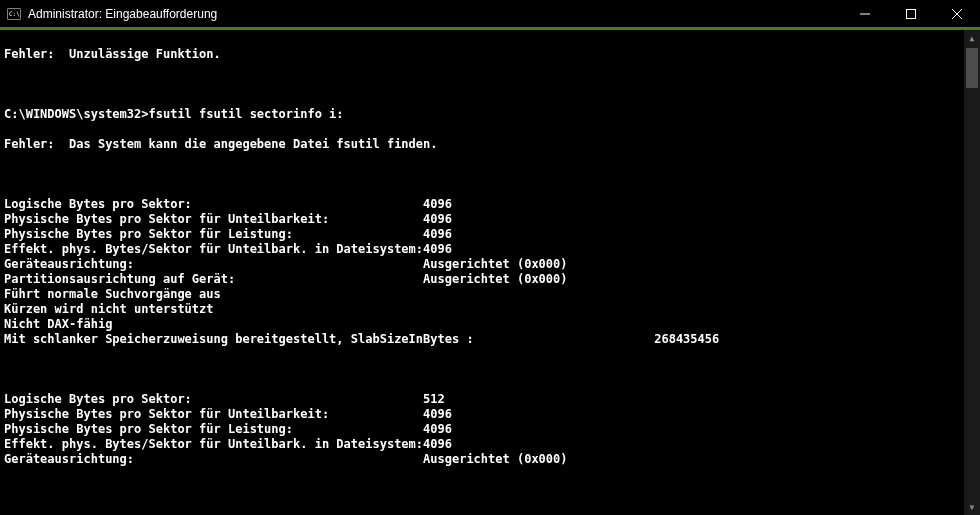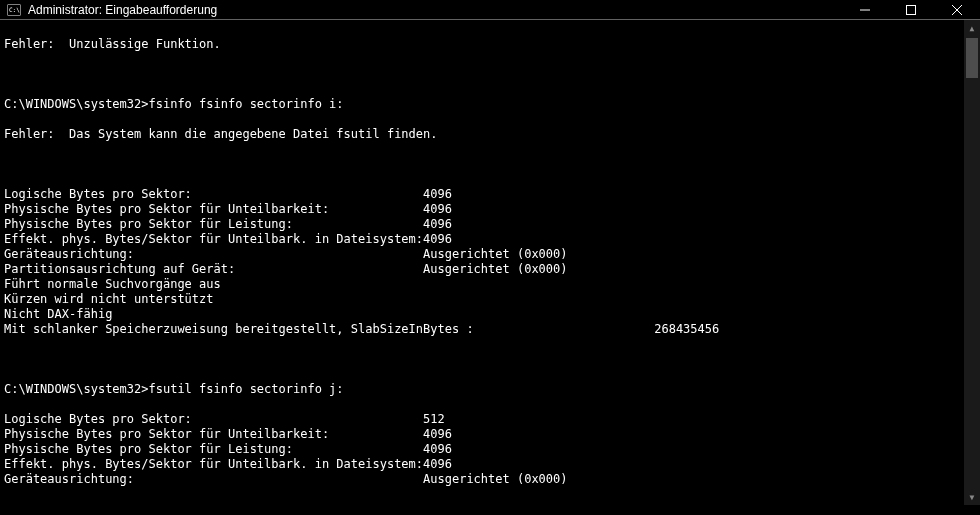--- a/index.html
+++ b/index.html
@@ -5,26 +5,26 @@
     * { margin: 0; padding: 0; box-sizing: border-box; }
     body {
       width: 980px;
       height: 515px;
       background: #000;
       font-family: Consolas, monospace;
       font-size: 12px;
       overflow: hidden;
     }
     .titlebar {
-      height: 20px;
+      height: 30px;
       background: #000;
       display: flex;
       align-items: center;
       color: #fff;
-      border-bottom: 1px solid #4d7c0f;
+      border-bottom: 3px solid #4d7c0f;
     }
     .titlebar-icon {
       width: 16px;
       height: 16px;
       margin-left: 6px;
       margin-right: 6px;
       display: flex;
       align-items: center;
       justify-content: center;
     }
@@ -78,21 +78,21 @@
       width: 16px;
       height: 16px;
       display: flex;
       align-items: center;
       justify-content: center;
       color: #888;
       font-size: 8px;
     }
     .scrollbar-arrow.up { top: 0; }
     .scrollbar-arrow.down { bottom: 0; }
-    .line { display: block; }
+    .line { display: block; font-weight: bold; }
   </style>
 </head>
 <body>
 
 <div class="titlebar">
   <span class="titlebar-icon">
     <svg width="14" height="12" viewBox="0 0 14 12">
       <rect x="0" y="0" width="14" height="12" fill="#fff" stroke="#000"></rect>
       <rect x="1" y="1" width="12" height="10" fill="#000"></rect>
       <text x="2" y="8" font-size="6" fill="#fff" font-family="monospace">C:\</text>
@@ -115,26 +115,25 @@
           <line x1="0" y1="0" x2="10" y2="10" stroke="#fff" stroke-width="1"></line>
           <line x1="10" y1="0" x2="0" y2="10" stroke="#fff" stroke-width="1"></line>
         </svg>
     </div>
   </div>
 </div>
 
 <div class="terminal">
 <span class="line">Fehler:  Unzulässige Funktion.</span>
 <span class="line"> </span>
-<span class="line"><span>C:\WINDOWS\system32&gt;</span><span>fsinfo fsinfo sectorinfo i:</span></span>
+<span class="line"><span>C:\WINDOWS\system32&gt;</span><span>fsutil fsutil sectorinfo i:</span></span>
 <span class="line">Fehler:  Das System kann die angegebene Datei fsutil finden.</span>
 <span class="line"> </span>
 <div id="drive-f-rows"><span class="line">Logische Bytes pro Sektor:                                4096</span><span class="line">Physische Bytes pro Sektor für Unteilbarkeit:             4096</span><span class="line">Physische Bytes pro Sektor für Leistung:                  4096</span><span class="line">Effekt. phys. Bytes/Sektor für Unteilbark. in Dateisystem:4096</span><span class="line">Geräteausrichtung:                                        Ausgerichtet (0x000)</span><span class="line">Partitionsausrichtung auf Gerät:                          Ausgerichtet (0x000)</span><span class="line">Führt normale Suchvorgänge aus</span><span class="line">Kürzen wird nicht unterstützt</span><span class="line">Nicht DAX-fähig</span><span class="line">Mit schlanker Speicherzuweisung bereitgestellt, SlabSizeInBytes :                         268435456</span></div>
 <span class="line"> </span>
-<span class="line"><span>C:\WINDOWS\system32&gt;</span><span>fsutil fsinfo sectorinfo j:</span></span>
 <div id="drive-j-rows"><span class="line">Logische Bytes pro Sektor:                                512</span><span class="line">Physische Bytes pro Sektor für Unteilbarkeit:             4096</span><span class="line">Physische Bytes pro Sektor für Leistung:                  4096</span><span class="line">Effekt. phys. Bytes/Sektor für Unteilbark. in Dateisystem:4096</span><span class="line">Geräteausrichtung:                                        Ausgerichtet (0x000)</span></div>
 
 
 
   <div class="scrollbar">
     <div class="scrollbar-arrow up">▲</div>
     <div class="scrollbar-thumb"></div>
     <div class="scrollbar-arrow down">▼</div>
   </div>
 </div>

